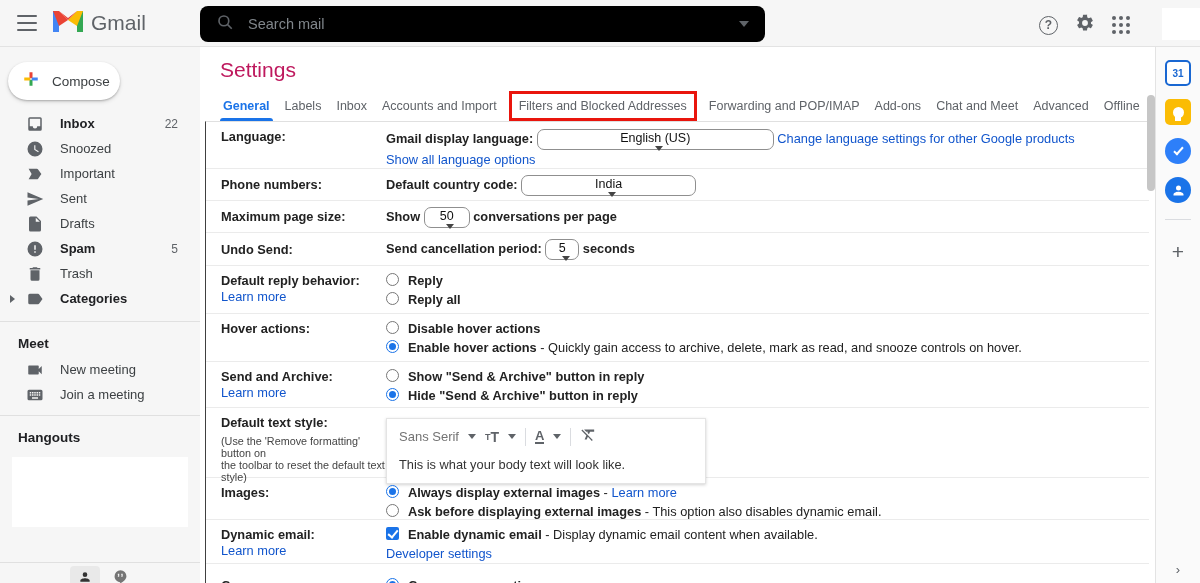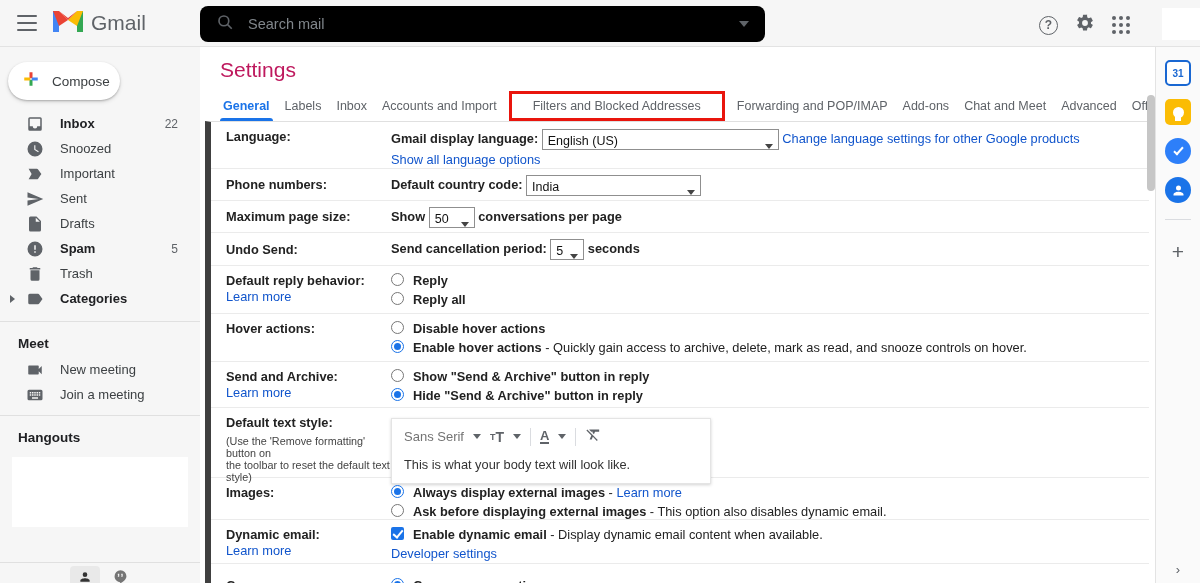--- a/index.html
+++ b/index.html
@@ -38,33 +38,33 @@
   .sb-person { width:30px; height:18px; background:#e9e9e9; border-radius:4px 4px 0 0; display:flex; align-items:flex-end; justify-content:center; }
   .sb-bubble { width:20px; height:18px; display:flex; align-items:flex-end; justify-content:center; }
 
   
   .main { position:absolute; left:200px; top:47px; width:955px; height:536px; background:#fff; }
   .page-title { position:absolute; left:20px; top:11px; font-size:21px; color:#be185d; font-weight:normal; }
   .tabs { position:absolute; left:20px; top:44px; width:920px; height:30px; display:flex; align-items:center; gap:9px; white-space:nowrap; }
   .tab { font-size:12.5px; color:#5f6368; font-weight:500; padding:6px 3px; cursor:pointer; position:relative; }
   .tab.active { color:#1a73e8; font-weight:bold; }
   .tab.active::after { content:""; position:absolute; left:0; right:0; bottom:-2px; height:3px; background:#1a73e8; border-radius:3px 3px 0 0; }
-  .tab.red-box { border:3px solid #e9150d; padding:5px 21px; margin:-3px 0; }
-
-  .panel { position:absolute; left:5px; top:74px; width:944px; height:462px; border-top:1px solid #e0e0e0; border-left:6px solid #404040; background:#fff; font-size:12.8px; color:#222; }
+  .tab.red-box { border:3px solid #e9150d; padding:5px 7px; margin:-3px 0; }
+
+  .panel { position:absolute; left:5px; top:74px; width:944px; height:462px; border-top:1px solid #e0e0e0; border-left:1px solid #404040; background:#fff; font-size:12.8px; color:#222; }
   .row { display:flex; border-bottom:1px solid #ebebeb; padding:7px 0 6px 0; }
   .col-label { width:180px; flex:none; padding-left:15px; line-height:16px; }
   .col-label .lbl { font-weight:bold; color:#222; }
   .col-ctrl { flex:1; line-height:16px; }
   a.glink { color:#1155cc; text-decoration:none; cursor:pointer; }
   .b { font-weight:bold; color:#222; }
   .small-note { font-size:10.8px; color:#444; line-height:12px; margin-top:4px; }
 
   
-  .sel { display:inline-flex; align-items:flex-end; justify-content:space-between; border:1px solid #8f8f8f; background:#fff; height:21px; padding:0 5px 0 5px; font-size:12.5px; color:#111; border-radius:0; vertical-align:middle; cursor:pointer; }
+  .sel { display:inline-flex; align-items:center; justify-content:space-between; border:1px solid #8f8f8f; background:#fff; height:21px; padding:0 5px 0 5px; font-size:12.5px; color:#111; border-radius:7px; vertical-align:middle; cursor:pointer;flex-direction:column; }
   .sel .sel-caret { width:0; height:0; border-left:4px solid transparent; border-right:4px solid transparent; border-top:5px solid #444; margin-left:7px; }
   .sel-lang { width:237px; }
   .sel-country { width:175px; }
   .sel-50 { width:46px; }
   .sel-5 { width:34px; }
 
   
   .radio { display:inline-block; width:13px; height:13px; border:1.6px solid #777; border-radius:50%; vertical-align:-2px; margin-right:9px; position:relative; cursor:pointer; flex:none; }
   .radio.checked { border-color:#1a73e8; }
   .radio.checked::after { content:""; position:absolute; left:2px; top:2px; width:7px; height:7px; border-radius:50%; background:#1a73e8; }

